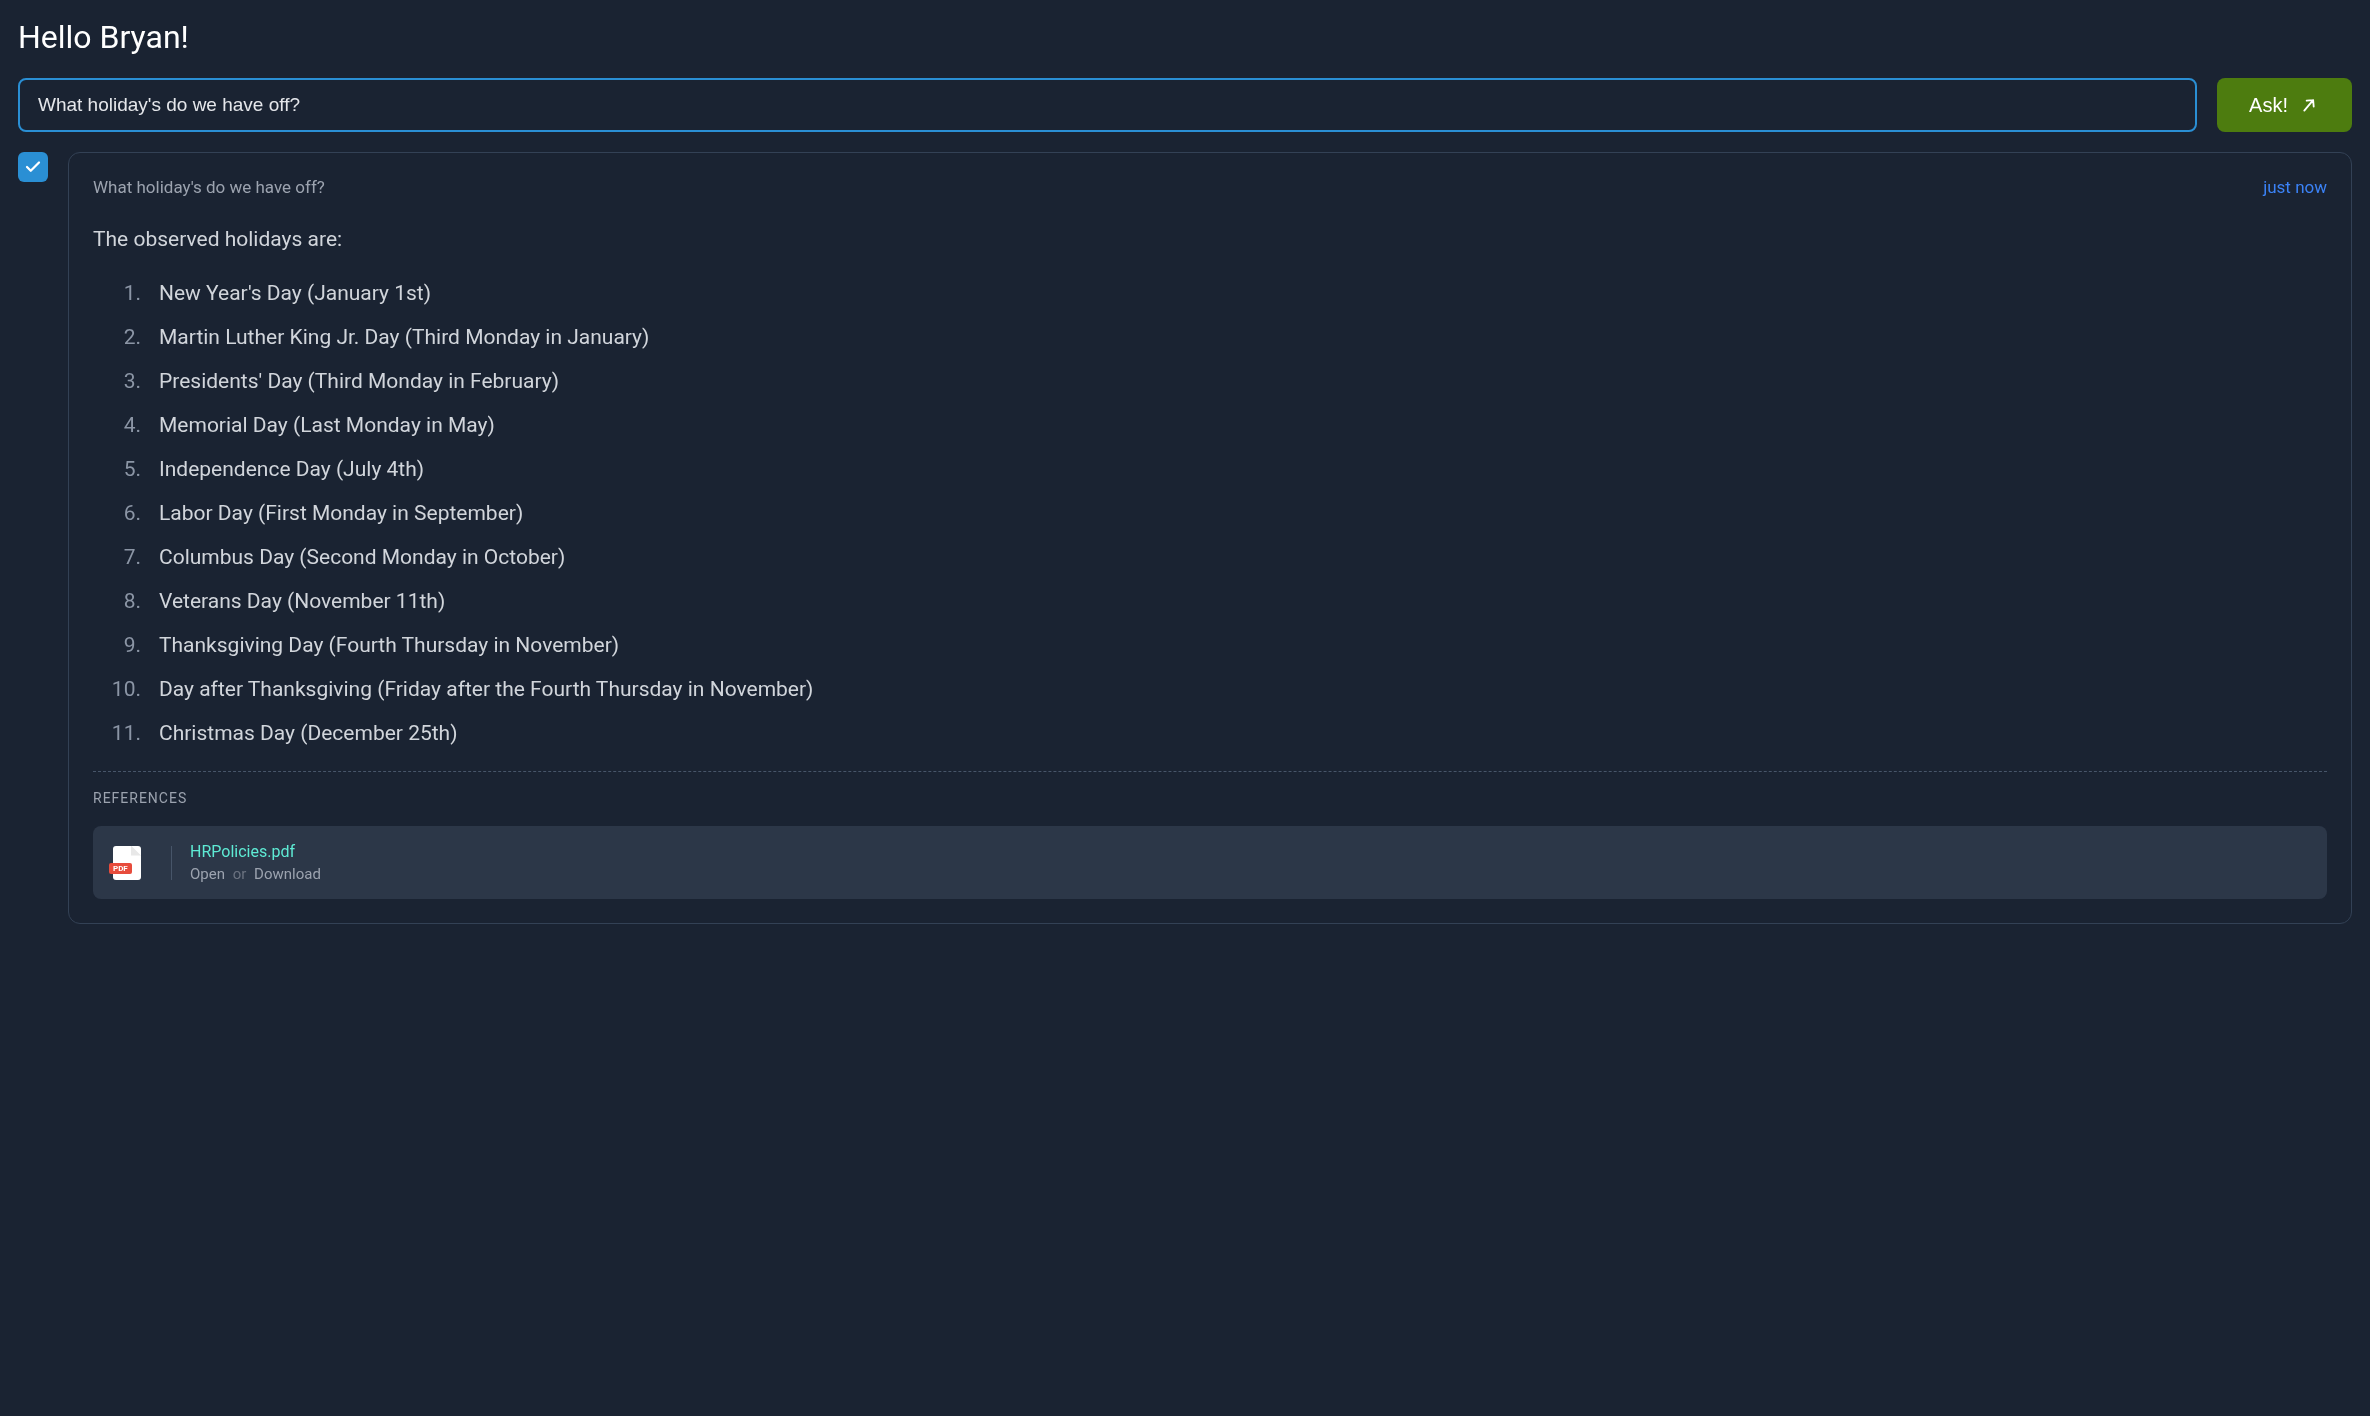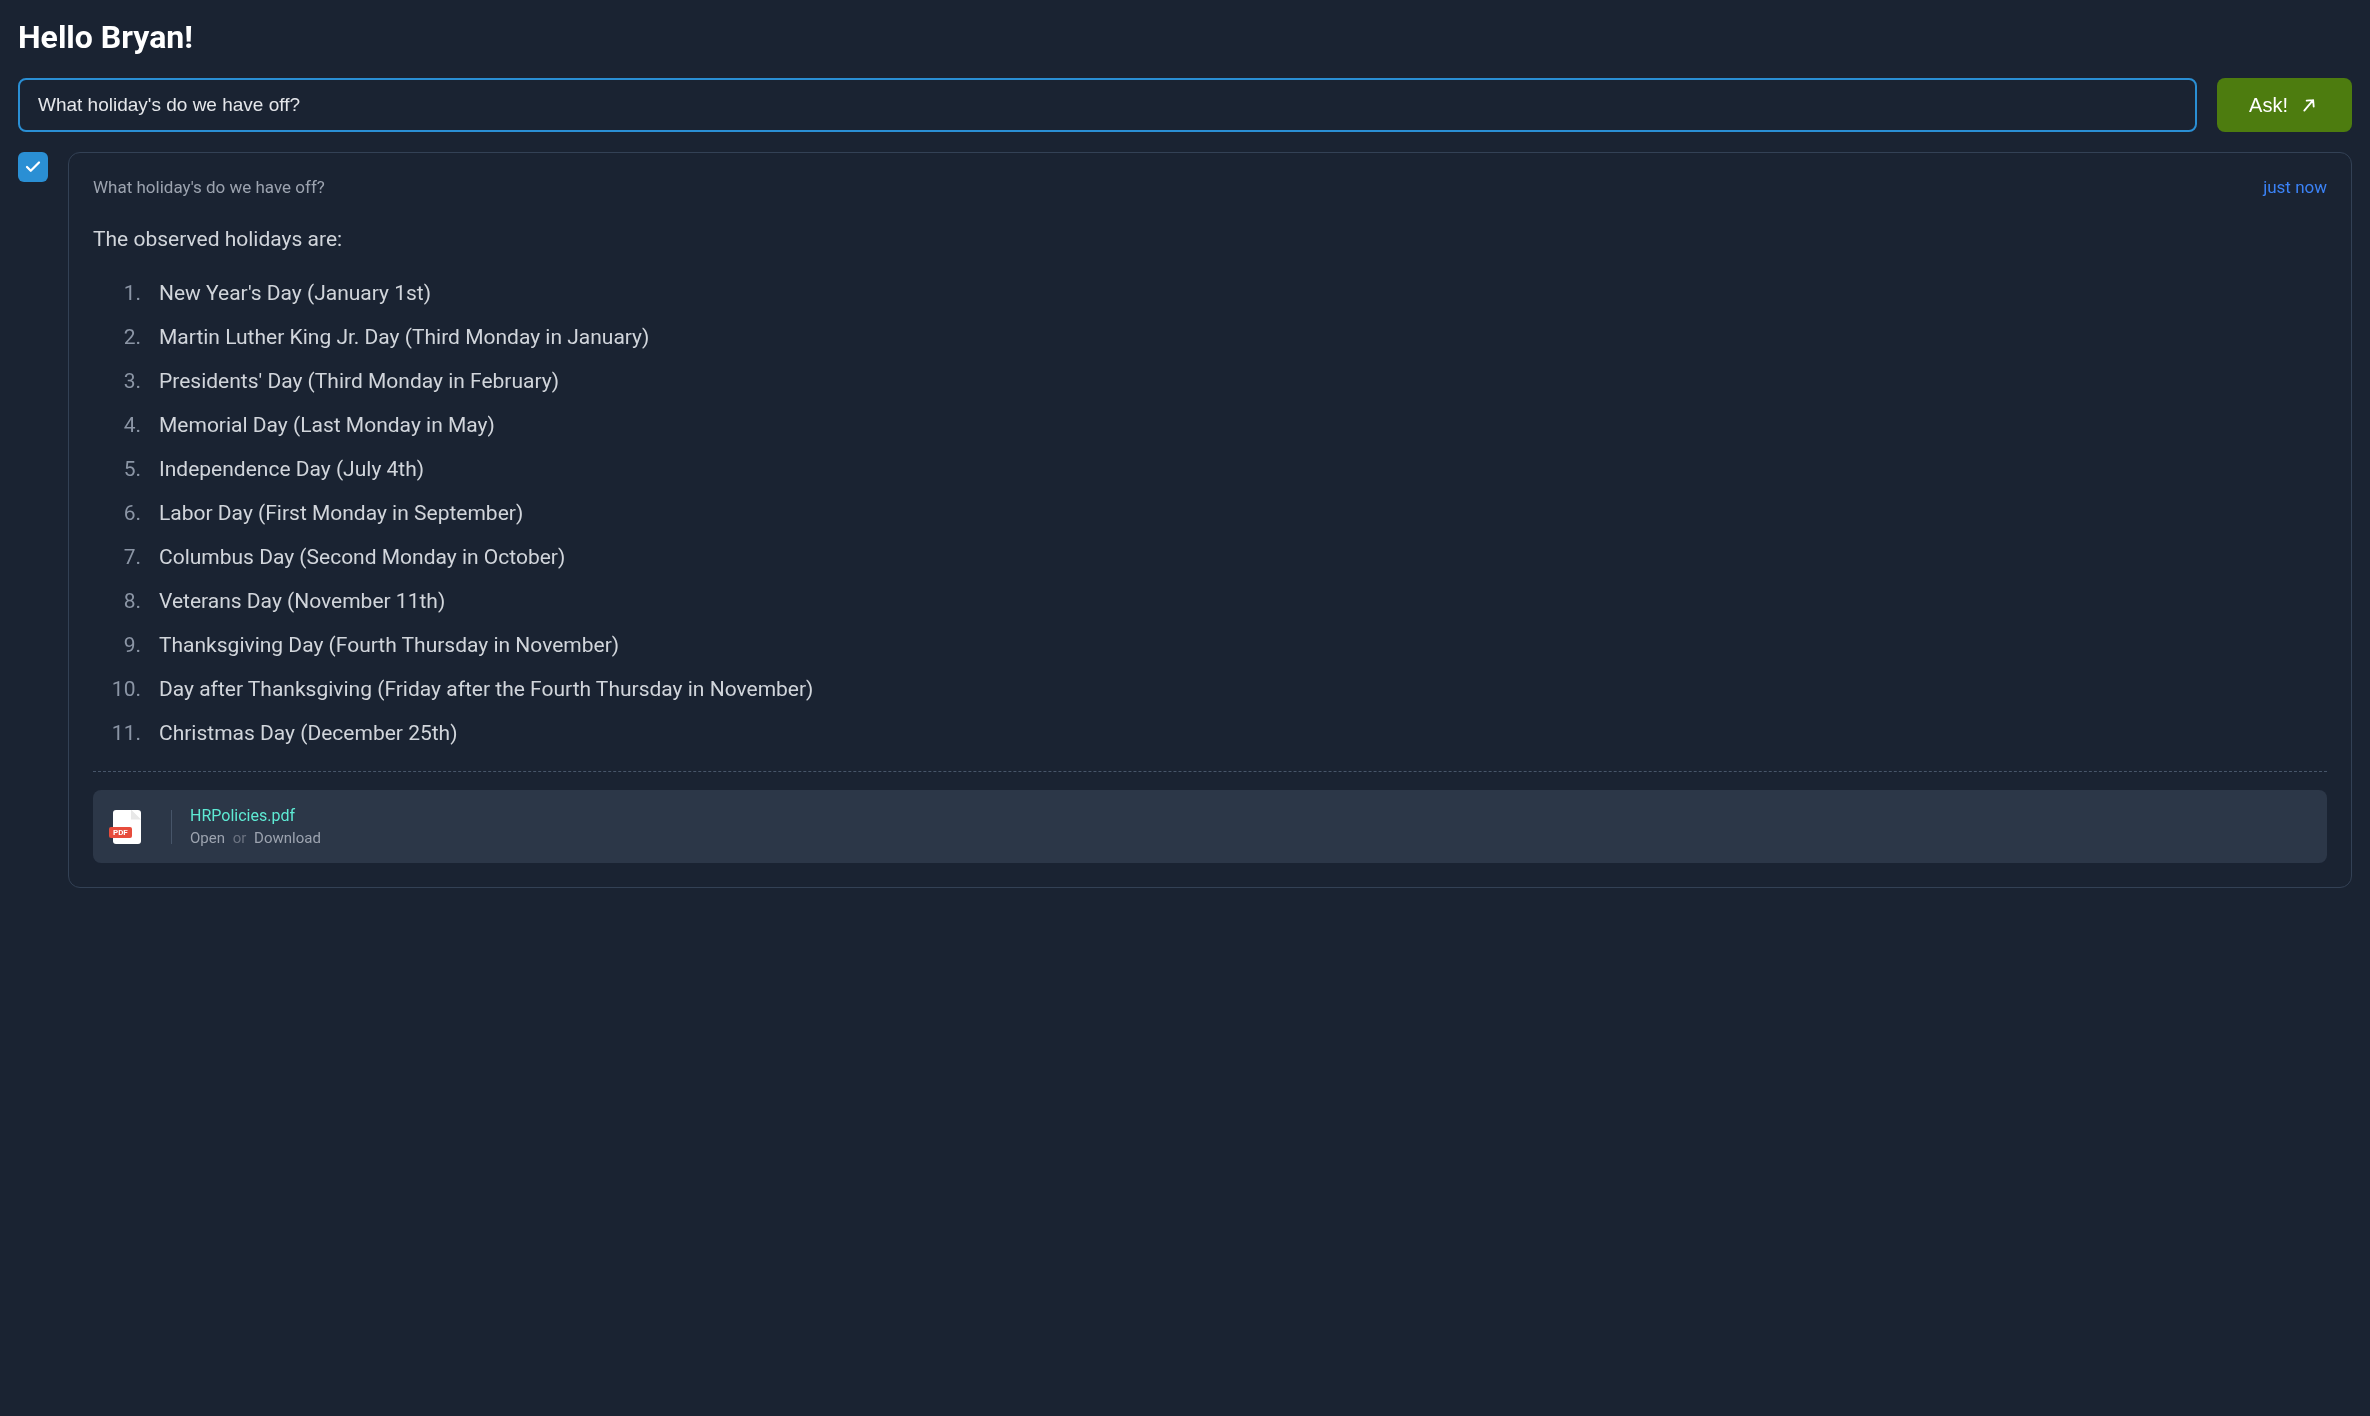--- a/index.html
+++ b/index.html
@@ -9,21 +9,21 @@
     }
     body {
       background-color: #1a2332;
       color: #e5e7eb;
       font-family: -apple-system, BlinkMacSystemFont, "Segoe UI", Roboto, sans-serif;
       padding: 18px;
       min-height: 1416px;
     }
     .page-title {
       font-size: 32px;
-      font-weight: 700;
+      font-weight: 400;
       color: #ffffff;
       margin-bottom: 22px;
     }
     .input-row {
       display: flex;
       gap: 20px;
       margin-bottom: 20px;
     }
     .question-input {
       flex: 1;
@@ -231,20 +231,21 @@
       <li>Independence Day (July 4th)</li>
       <li>Labor Day (First Monday in September)</li>
       <li>Columbus Day (Second Monday in October)</li>
       <li>Veterans Day (November 11th)</li>
       <li>Thanksgiving Day (Fourth Thursday in November)</li>
       <li>Day after Thanksgiving (Friday after the Fourth Thursday in November)</li>
       <li>Christmas Day (December 25th)</li>
     </ol>
 
     <div class="references-divider"></div>
+    <div class="references-label">REFERENCES</div>
 
     <div class="reference-card">
       <div class="pdf-icon">
         <div class="pdf-icon-inner"></div>
         <span class="pdf-badge">PDF</span>
       </div>
       <div class="reference-info">
         <div class="reference-filename">HRPolicies.pdf</div>
         <div class="reference-actions">
           <span class="link">Open</span>

